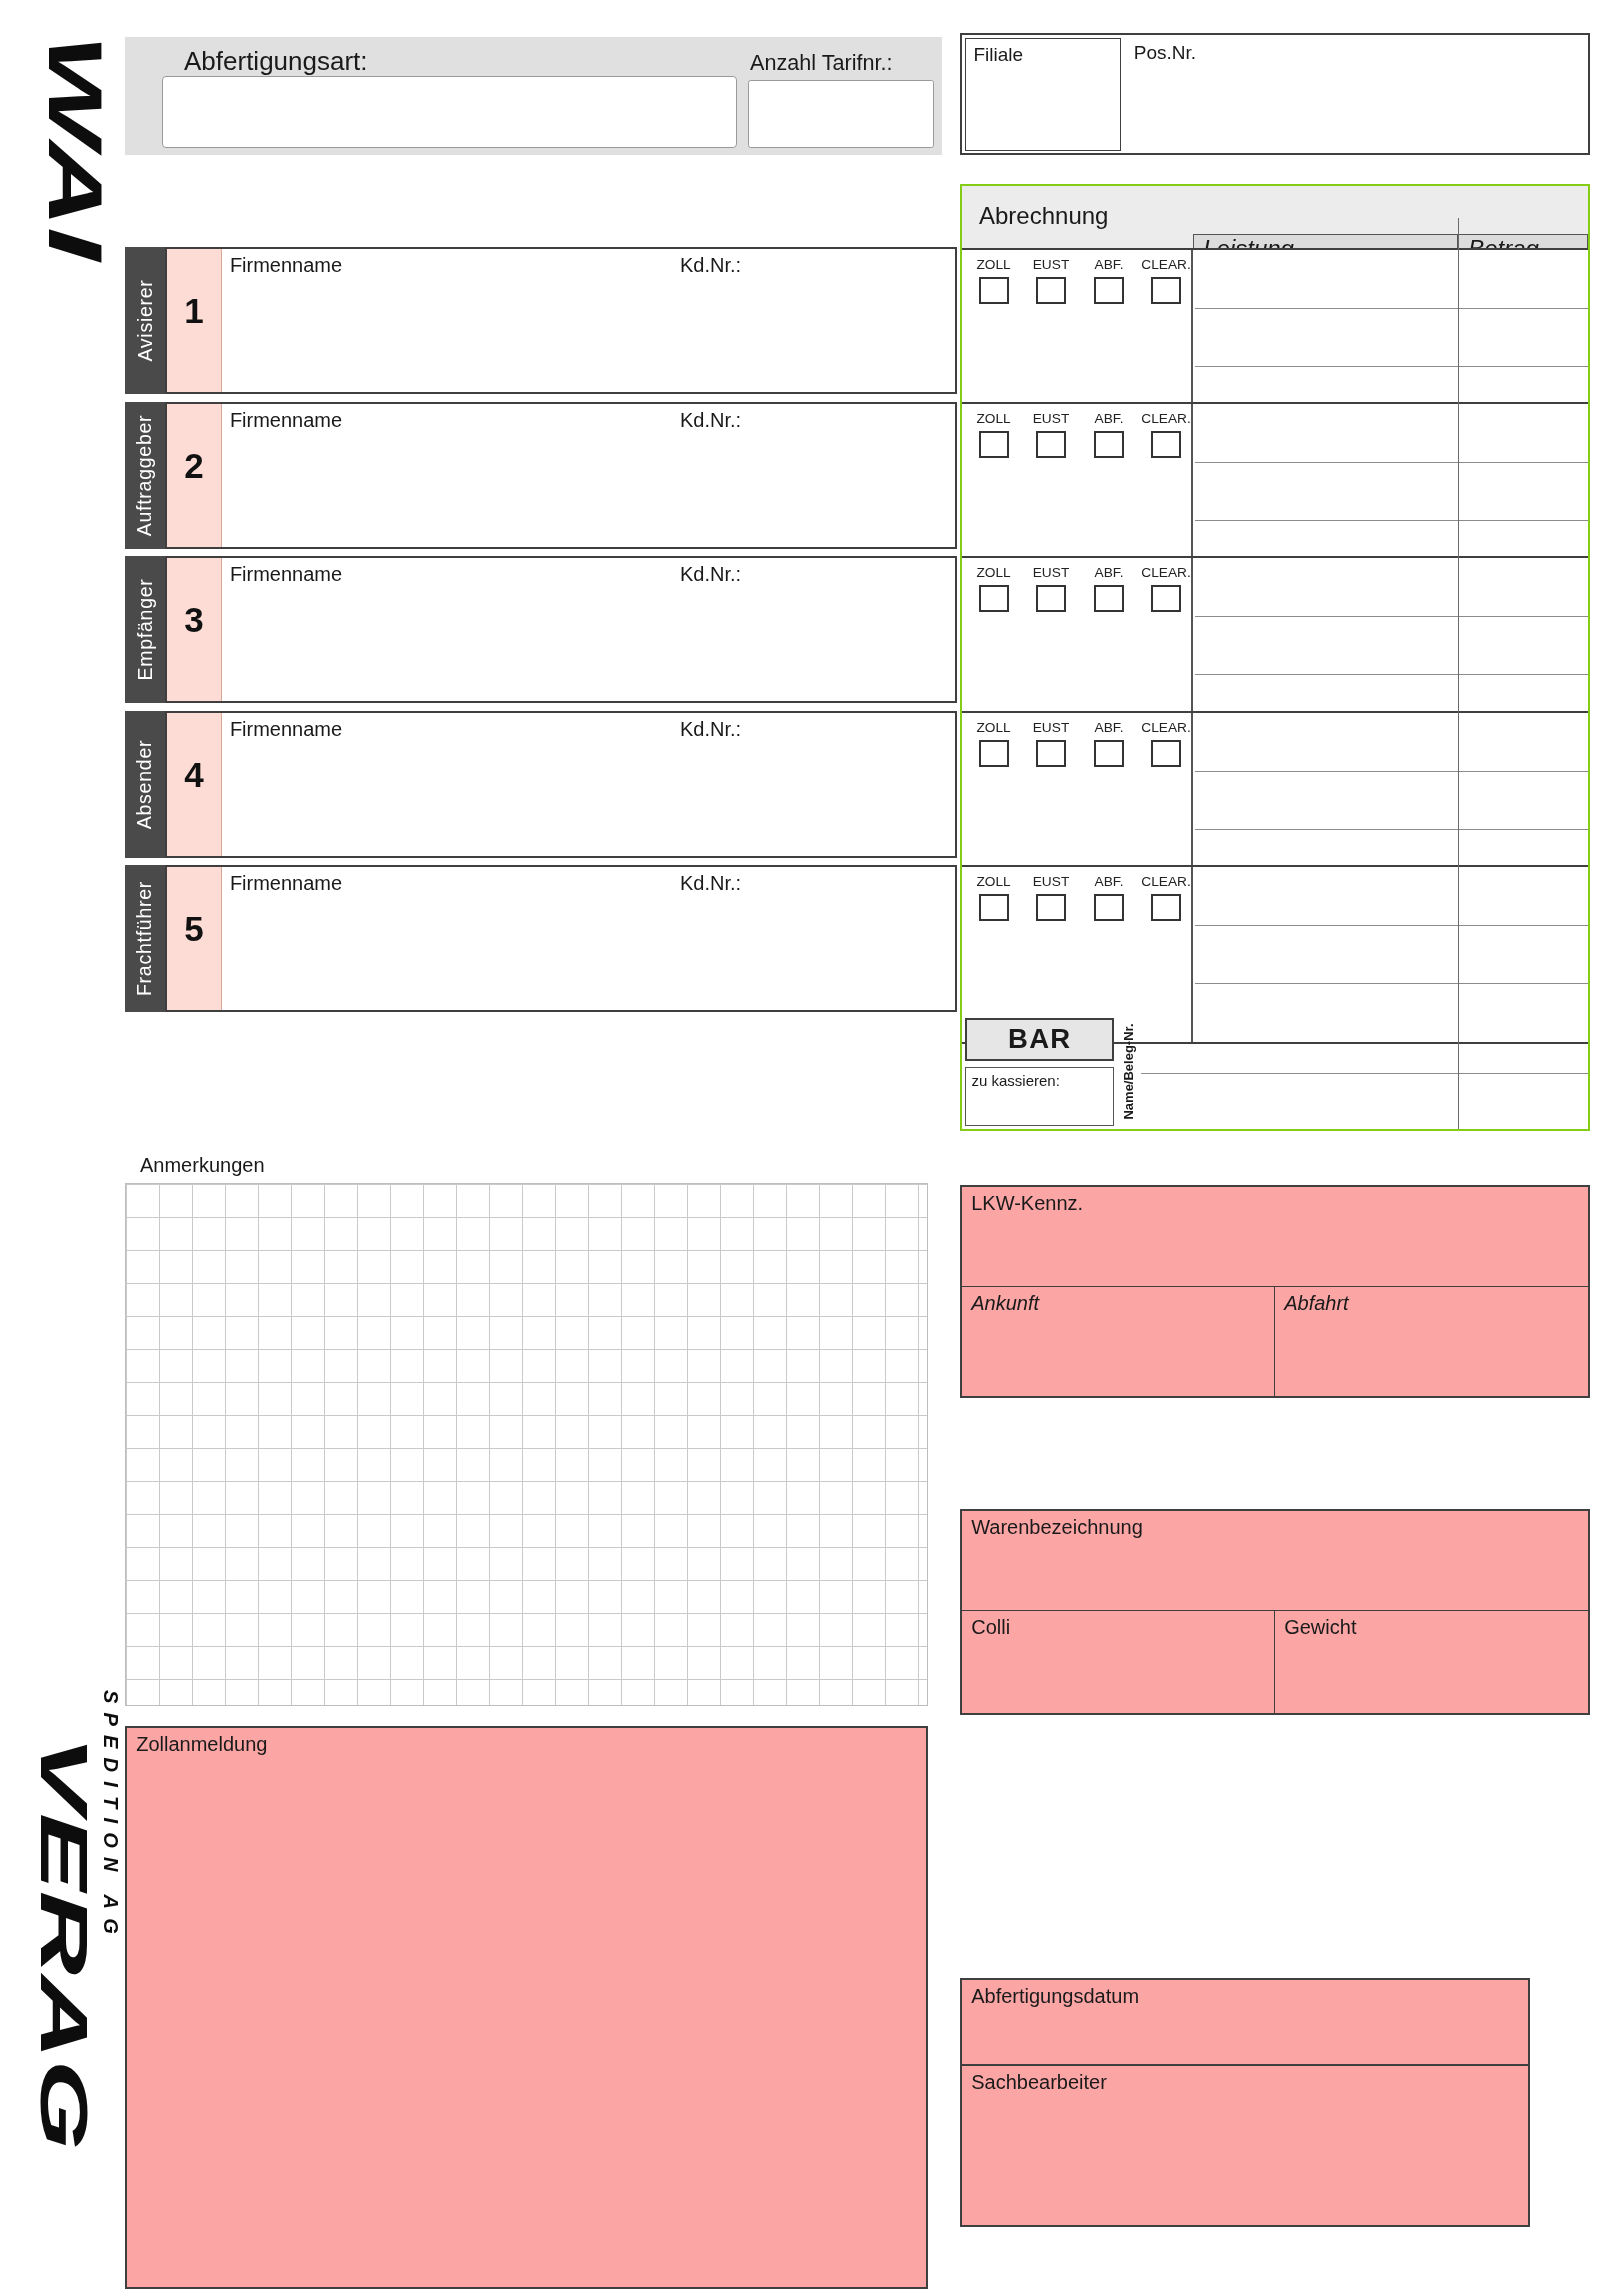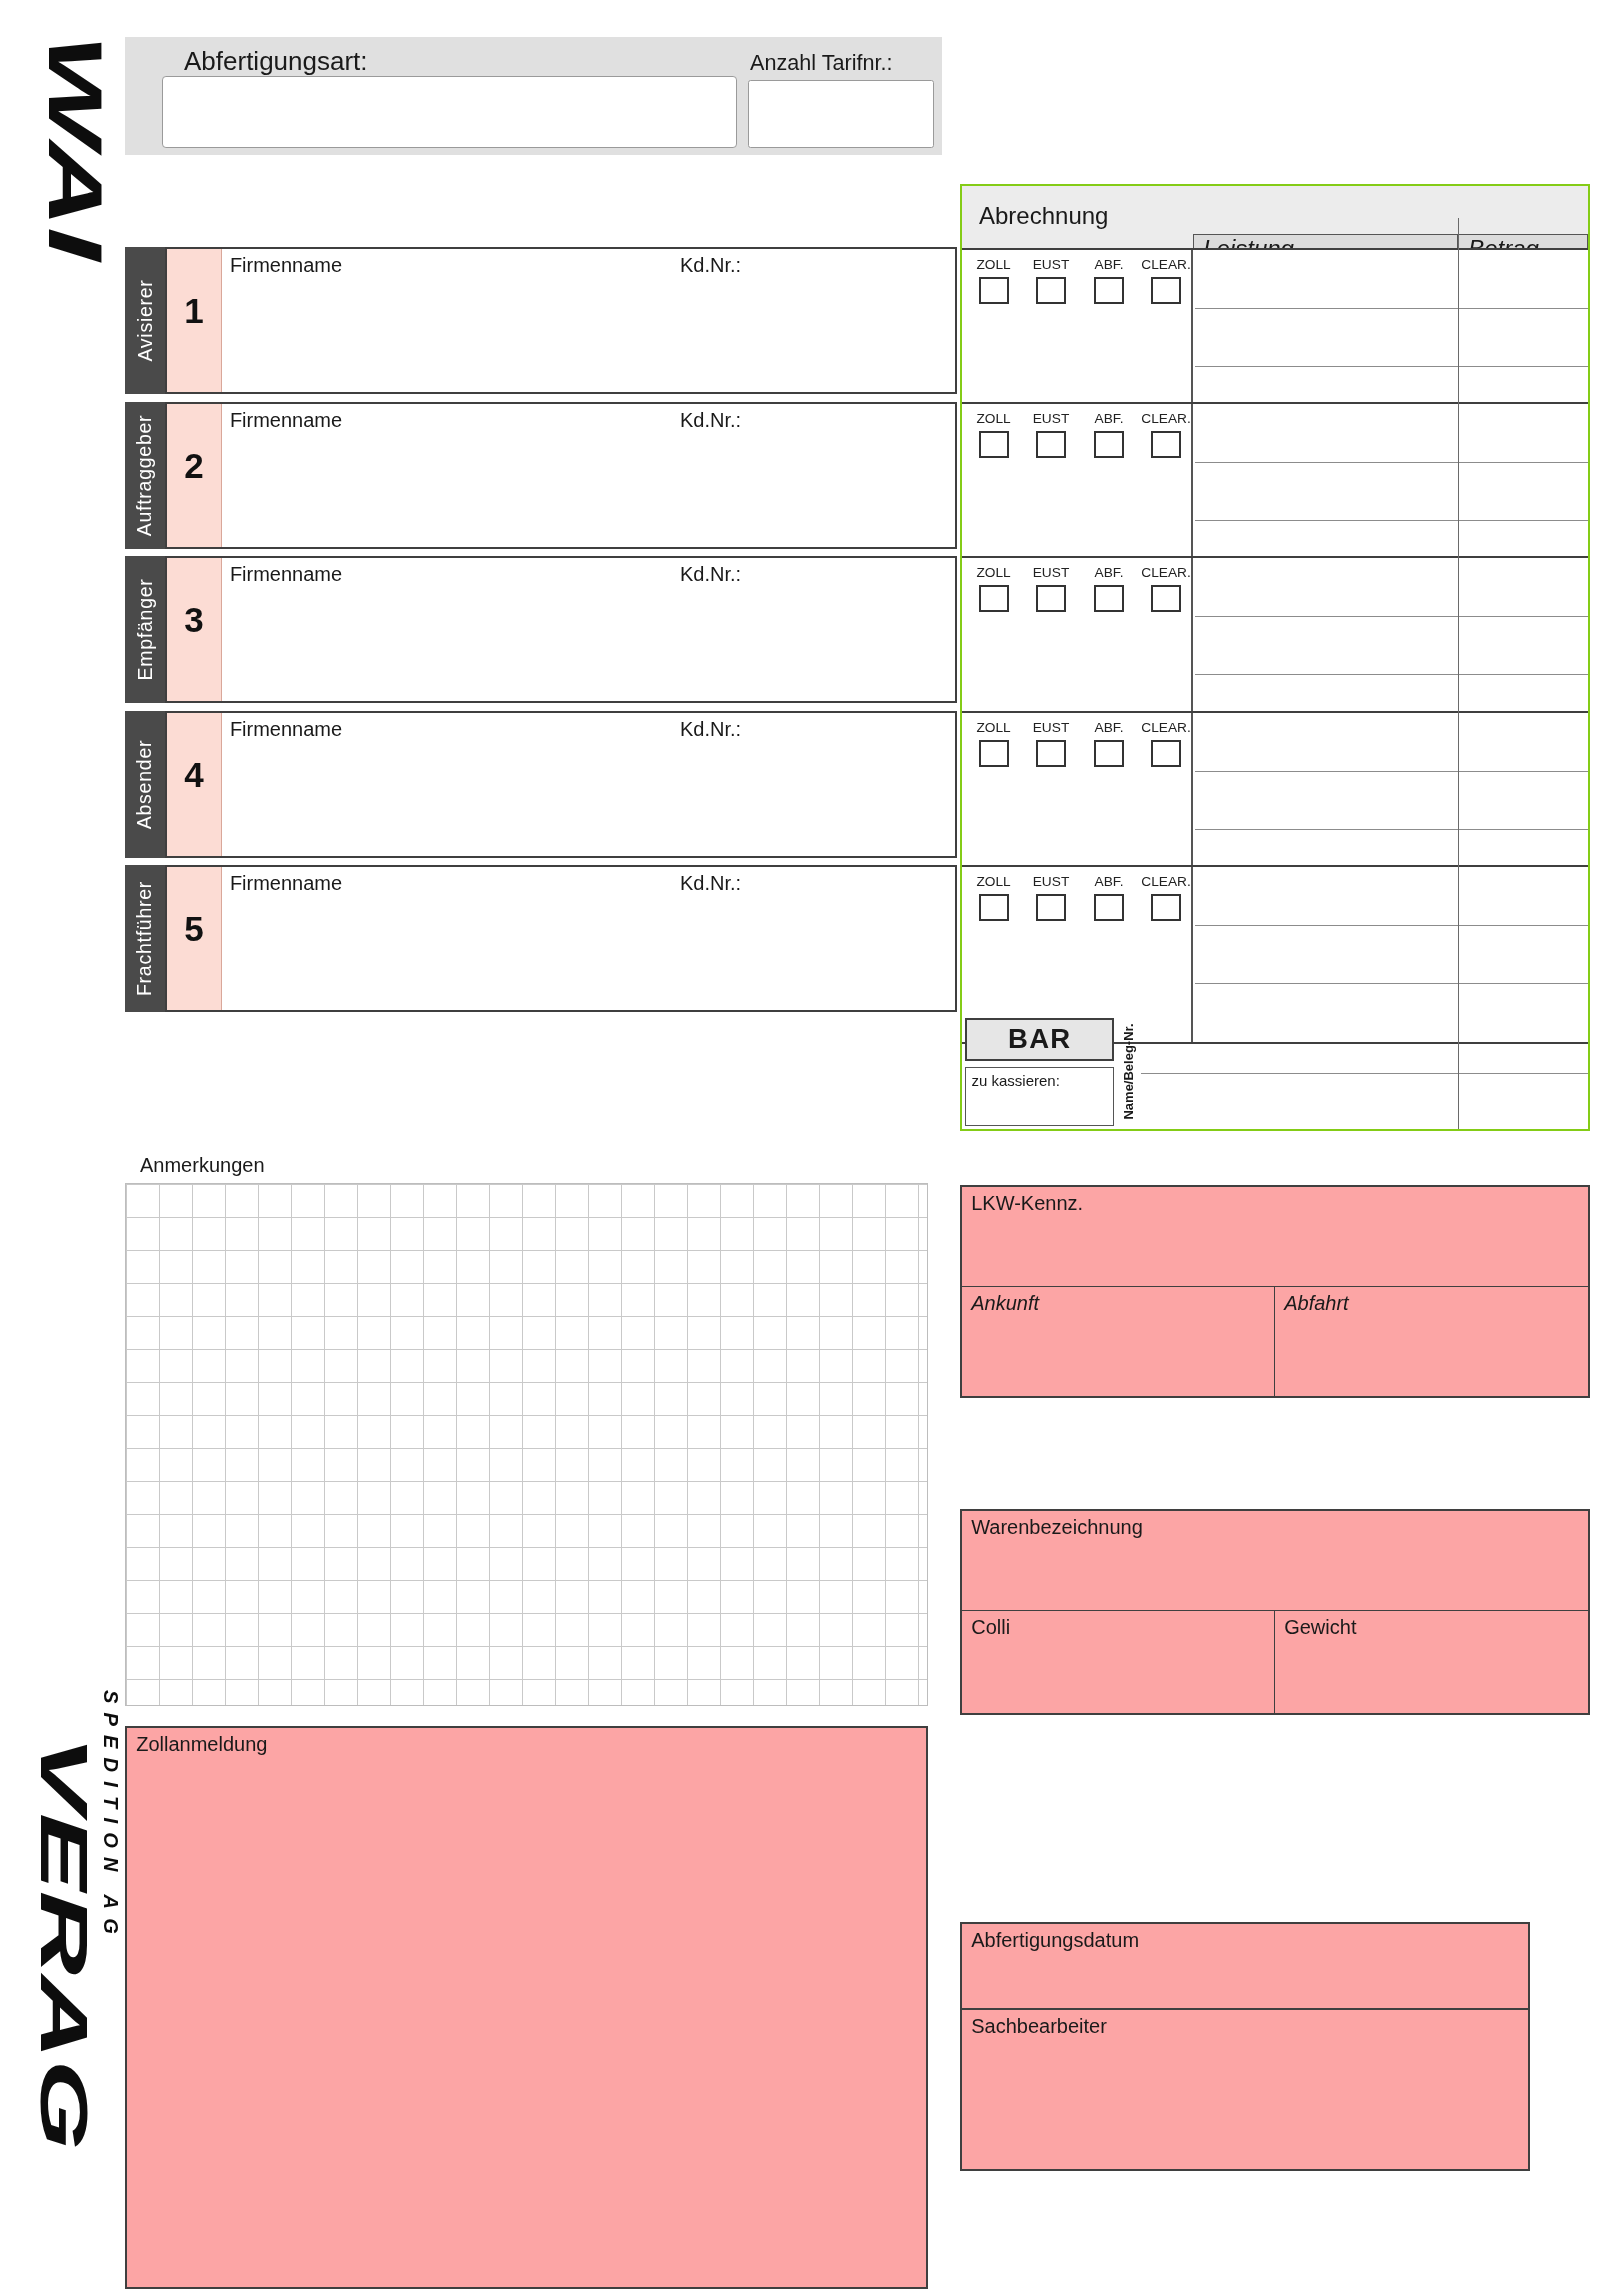--- a/index.html
+++ b/index.html
@@ -93,38 +93,46 @@
   .boxlabel { position:absolute; left:9.2px; top:5.2px; font-size:20px; }
   .sect-bottom { position:absolute; left:0; right:0; bottom:0; border-top:1.3px solid #3f3f3f; display:flex; }
   .cellL { width:313px; border-right:1.3px solid #3f3f3f; position:relative; }
   .cellR { flex:1; position:relative; }
 
   .lkw   { left:960px; top:1185px; width:630px; height:213px; }
   .lkw .sect-bottom { height:110px;font-style:italic; }
   .waren { left:960px; top:1509px; width:630px; height:206px;text-decoration:underline; }
   .waren .sect-bottom { height:103px; }
   .zoll  { left:125px; top:1726px; width:803px; height:563px; }
-  .abfd  { left:960px; top:1922px; width:570px; height:249px; }
+  .abfd  { left:960px; top:1978px; width:570px; height:249px; }
   .abfd-top { position:absolute; left:0; right:0; top:0; height:86px; border-bottom:2px solid #3f3f3f; }
 </style>
 </head>
 <body>
 
 <div class="sheet">
 
   <div class="abs logo-wai">WAI</div>
   <div class="abs logo-verag">VERAG</div>
   <div class="abs logo-sub">SPEDITION AG</div>
 
   <div class="abs hdr-band"></div>
   <div class="abs hdr-abf-label">Abfertigungsart:</div>
   <div class="abs hdr-abf-input"></div>
   <div class="abs hdr-anz-label">Anzahl Tarifnr.:</div>
   <div class="abs hdr-anz-input"></div>
 
+  <div class="abs fil-box">
+    <div class="fil-inner">
+      <span>Filiale</span>
+    </div>
+    <div class="posnr-cell">
+      <span>Pos.Nr.</span>
+    </div>
+  </div>
 
   <div class="party" style="top:247px">
     <div class="rolebar">
         <span>Avisierer</span>
       </div>
     <div class="pbody">
       <div class="pnum">1</div>
       <div class="pwhite">
         <span class="fn">Firmenname</span>
         <span class="kd">Kd.Nr.:</span>

